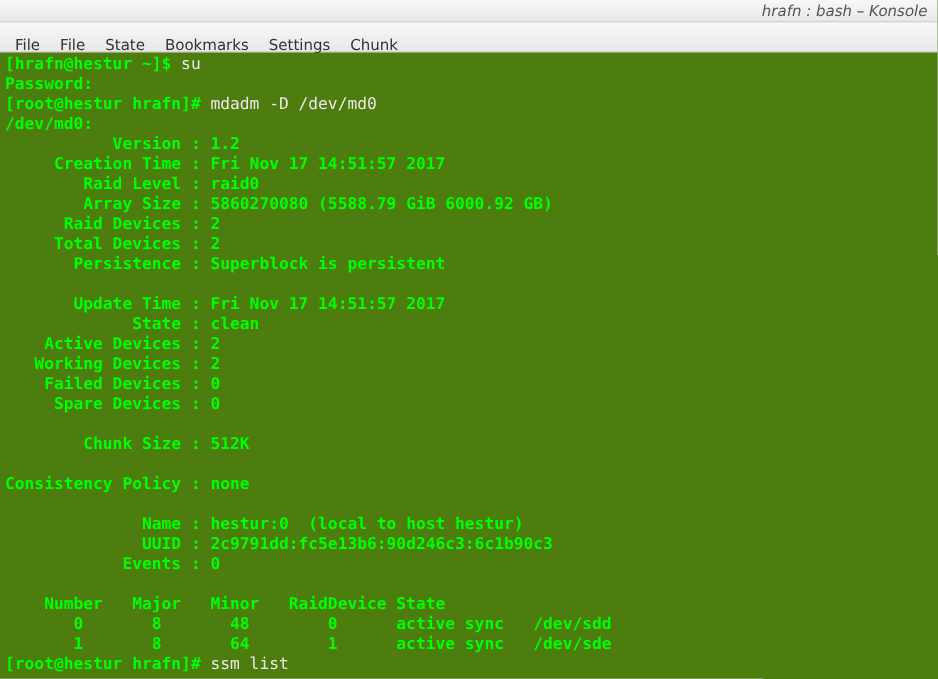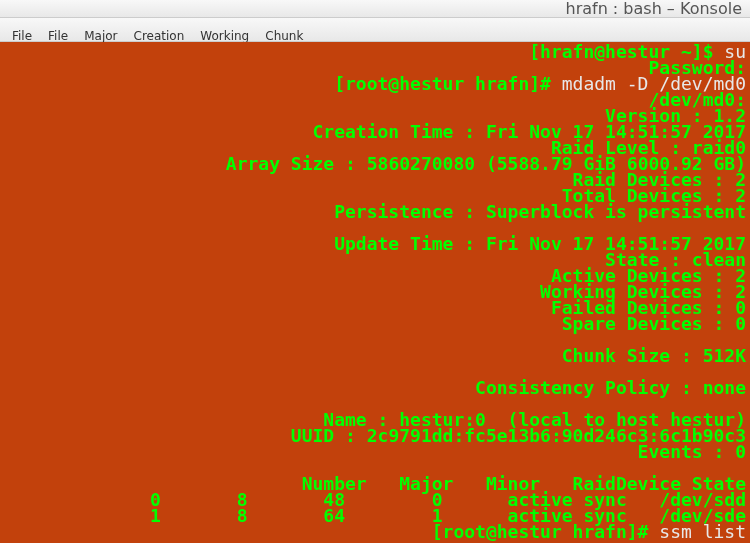--- a/index.html
+++ b/index.html
@@ -21,66 +21,66 @@
       flex-direction: column;
     }
     .titlebar {
       background: linear-gradient(to bottom, #f8f8f8, #e8e8e8);
       height: 18px;
       display: flex;
       justify-content: flex-end;
       align-items: center;
       padding: 0 8px;
       border-bottom: 1px solid #ccc;
-      font-size: 16px;
+      font-size: 12px;
       color: #555;
+      font-style: italic;
     }
     .menubar {
       background: linear-gradient(to bottom, #f8f8f8, #e8e8e8);
       height: 24px;
       display: flex;
       align-items: center;
       padding: 0 4px;
       border-bottom: 1px solid #ccc;
       font-size: 12px;
       color: #333;
     }
     .menubar span {
       padding: 3px 8px;
       cursor: pointer;
       margin-top: 13px;
     }
     .terminal {
       flex: 1;
-      background: #c2410c;
+      background: #4d7c0f;
       padding: 2px 4px;
       font-family: "DejaVu Sans Mono", "Courier New", monospace;
-      font-size: 18px;
+      font-size: 13px;
       line-height: 16px;
       font-weight: bold;
       white-space: pre;
       overflow: hidden;
-      text-align: right;
     }
     .green { color: #00ff00; }
     .white { color: #e8e8e8; font-weight: normal; }
   </style>
 </head>
 <body>
 
 <div class="window">
   <div class="titlebar">
     <span>hrafn : bash – Konsole</span>
   </div>
   <div class="menubar">
     <span>File</span>
     <span>File</span>
-    <span>Major</span>
-    <span>Creation</span>
-    <span>Working</span>
+    <span>State</span>
+    <span>Bookmarks</span>
+    <span>Settings</span>
     <span>Chunk</span>
   </div>
   <div class="terminal"><span class="green">[hrafn@hestur ~]$ </span><span class="white">su</span>
 <span class="green">Password:</span>
 <span class="green">[root@hestur hrafn]# </span><span class="white">mdadm -D /dev/md0</span>
 <span class="green">/dev/md0:</span>
 <span class="green">           Version : </span><span class="green">1.2</span>
 <span class="green">     Creation Time : </span><span class="green">Fri Nov 17 14:51:57 2017</span>
 <span class="green">        Raid Level : </span><span class="green">raid0</span>
 <span class="green">        Array Size : </span><span class="green">5860270080 (5588.79 GiB 6000.92 GB)</span>

